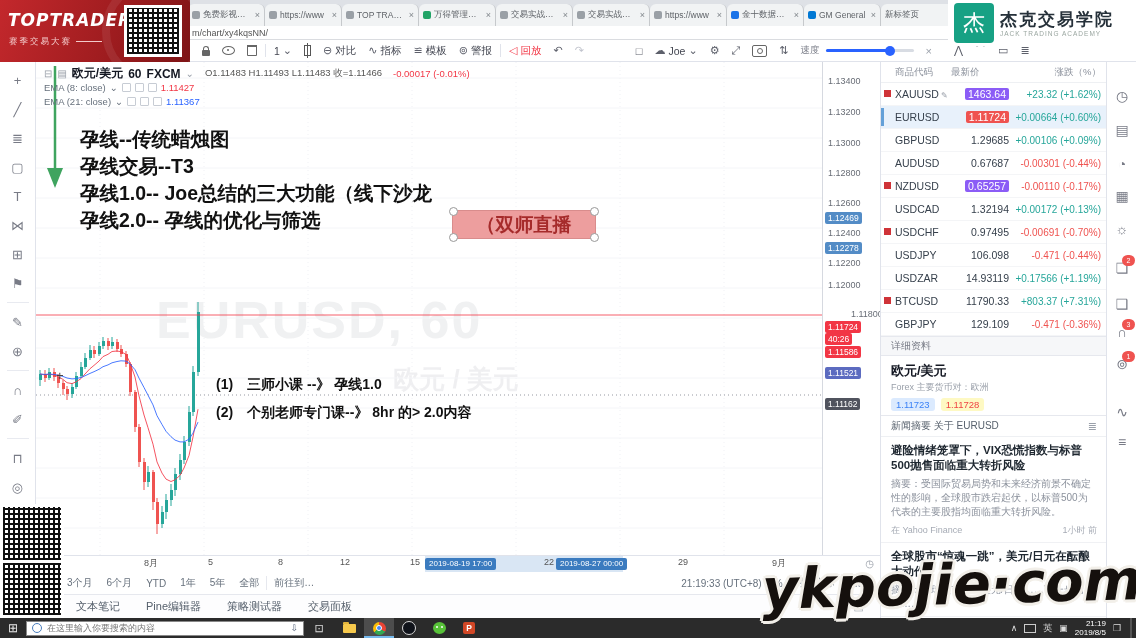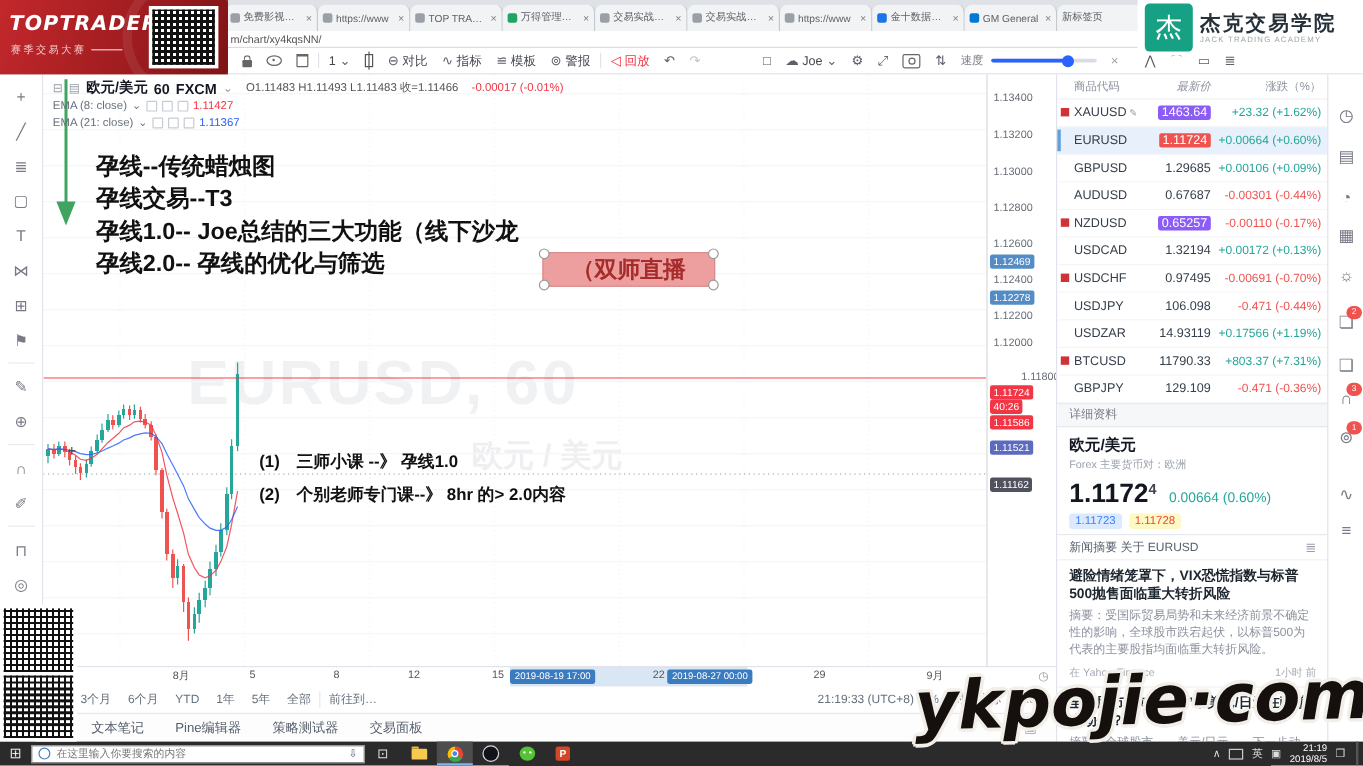--- a/index.html
+++ b/index.html
@@ -82,21 +82,21 @@
   #tl-band{position:absolute;left:389px;top:0;width:198px;height:17px;background:rgba(80,140,205,.22);}
   .tl-tag{position:absolute;top:2px;height:12px;line-height:12px;background:#3b7bbf;color:#fff;font-size:8px;padding:0 4px;border-radius:2px;white-space:nowrap;}
   #rangebar{position:absolute;left:36px;top:572px;width:844px;height:22px;background:#fff;display:flex;align-items:center;font-size:10px;color:#66707c;z-index:4;}
   #rangebar .rb{padding:0 7px;cursor:pointer;white-space:nowrap;}
   #rangebar .right{margin-left:auto;display:flex;align-items:center;gap:12px;padding-right:14px;}
   #paneltabs{position:absolute;left:36px;top:594px;width:844px;height:24px;background:#fdfdfe;border-top:1px solid #e6e8ee;display:flex;align-items:center;gap:26px;padding-left:40px;box-sizing:border-box;font-size:11px;color:#56606c;z-index:4;}
   #paneltabs .right{margin-left:auto;display:flex;gap:12px;padding-right:16px;color:#9aa0aa;font-size:11px;}
   
   #panel{position:absolute;left:880px;top:62px;width:226px;height:556px;background:#fff;border-left:1px solid #e0e3eb;z-index:4;overflow:hidden;}
   #wl-head{display:flex;height:20px;align-items:center;font-size:9.5px;color:#8b919c;border-bottom:1px solid #eef0f3;padding:0 6px 0 14px;}
-  #wl-head .c1{flex:1;} #wl-head .c2{width:58px;text-align:right;font-style:italic;} #wl-head .c3{width:92px;text-align:right;}
+  #wl-head .c1{flex:1;} #wl-head .c2{width:58px;text-align:left;} #wl-head .c3{width:92px;text-align:right;}
   .wrow{position:relative;display:flex;height:22px;align-items:center;font-size:10.5px;padding:0 6px 0 14px;border-bottom:1px solid #f4f5f7;}
   .wrow .sym{flex:1;color:#36404c;white-space:nowrap;}
   .wrow .price{width:58px;text-align:right;color:#36404c;}
   .wrow .chgc{width:92px;text-align:right;font-size:10px;}
   .wrow.sel{background:#e8f1fb;}
   .wrow.sel:before{content:"";position:absolute;left:0;top:2px;width:3px;height:18px;background:#64a0d8;}
   .wrow .flagm{position:absolute;left:3px;top:7px;width:7px;height:7px;background:#cf3338;}
   .up{color:#26a69a!important;} .down{color:#ef5350!important;}
   .pill{display:inline-block;padding:0px 3px;border-radius:2px;color:#fff!important;}
   .pill.g{background:#8b5cf6;} .pill.r{background:#ef5350;}
@@ -647,24 +647,20 @@
         <div class="wrow">
           <span class="sym">GBPJPY</span>
           <span class="price">129.109</span>
           <span class="chgc down">-0.471 (-0.36%)</span>
         </div>
       </div>
     <div id="details-bar">详细资料</div>
     <div id="det">
       <div class="nm">欧元/美元</div>
       <div class="meta">Forex 主要货币对：欧洲</div>
-      <div class="prow">
-        <span class="big">1.1172</span><sup>4</sup>
-        <span class="dchg up">0.00664 (0.60%)</span>
-      </div>
       <div class="badges">
         <span class="bpill bid">1.11723</span>
         <span class="bpill ask">1.11728</span>
       </div>
     </div>
     <div id="news-head">
       <span>新闻摘要 关于 EURUSD</span>
       <span class="mi">≣</span>
     </div>
     <div id="news-list">

